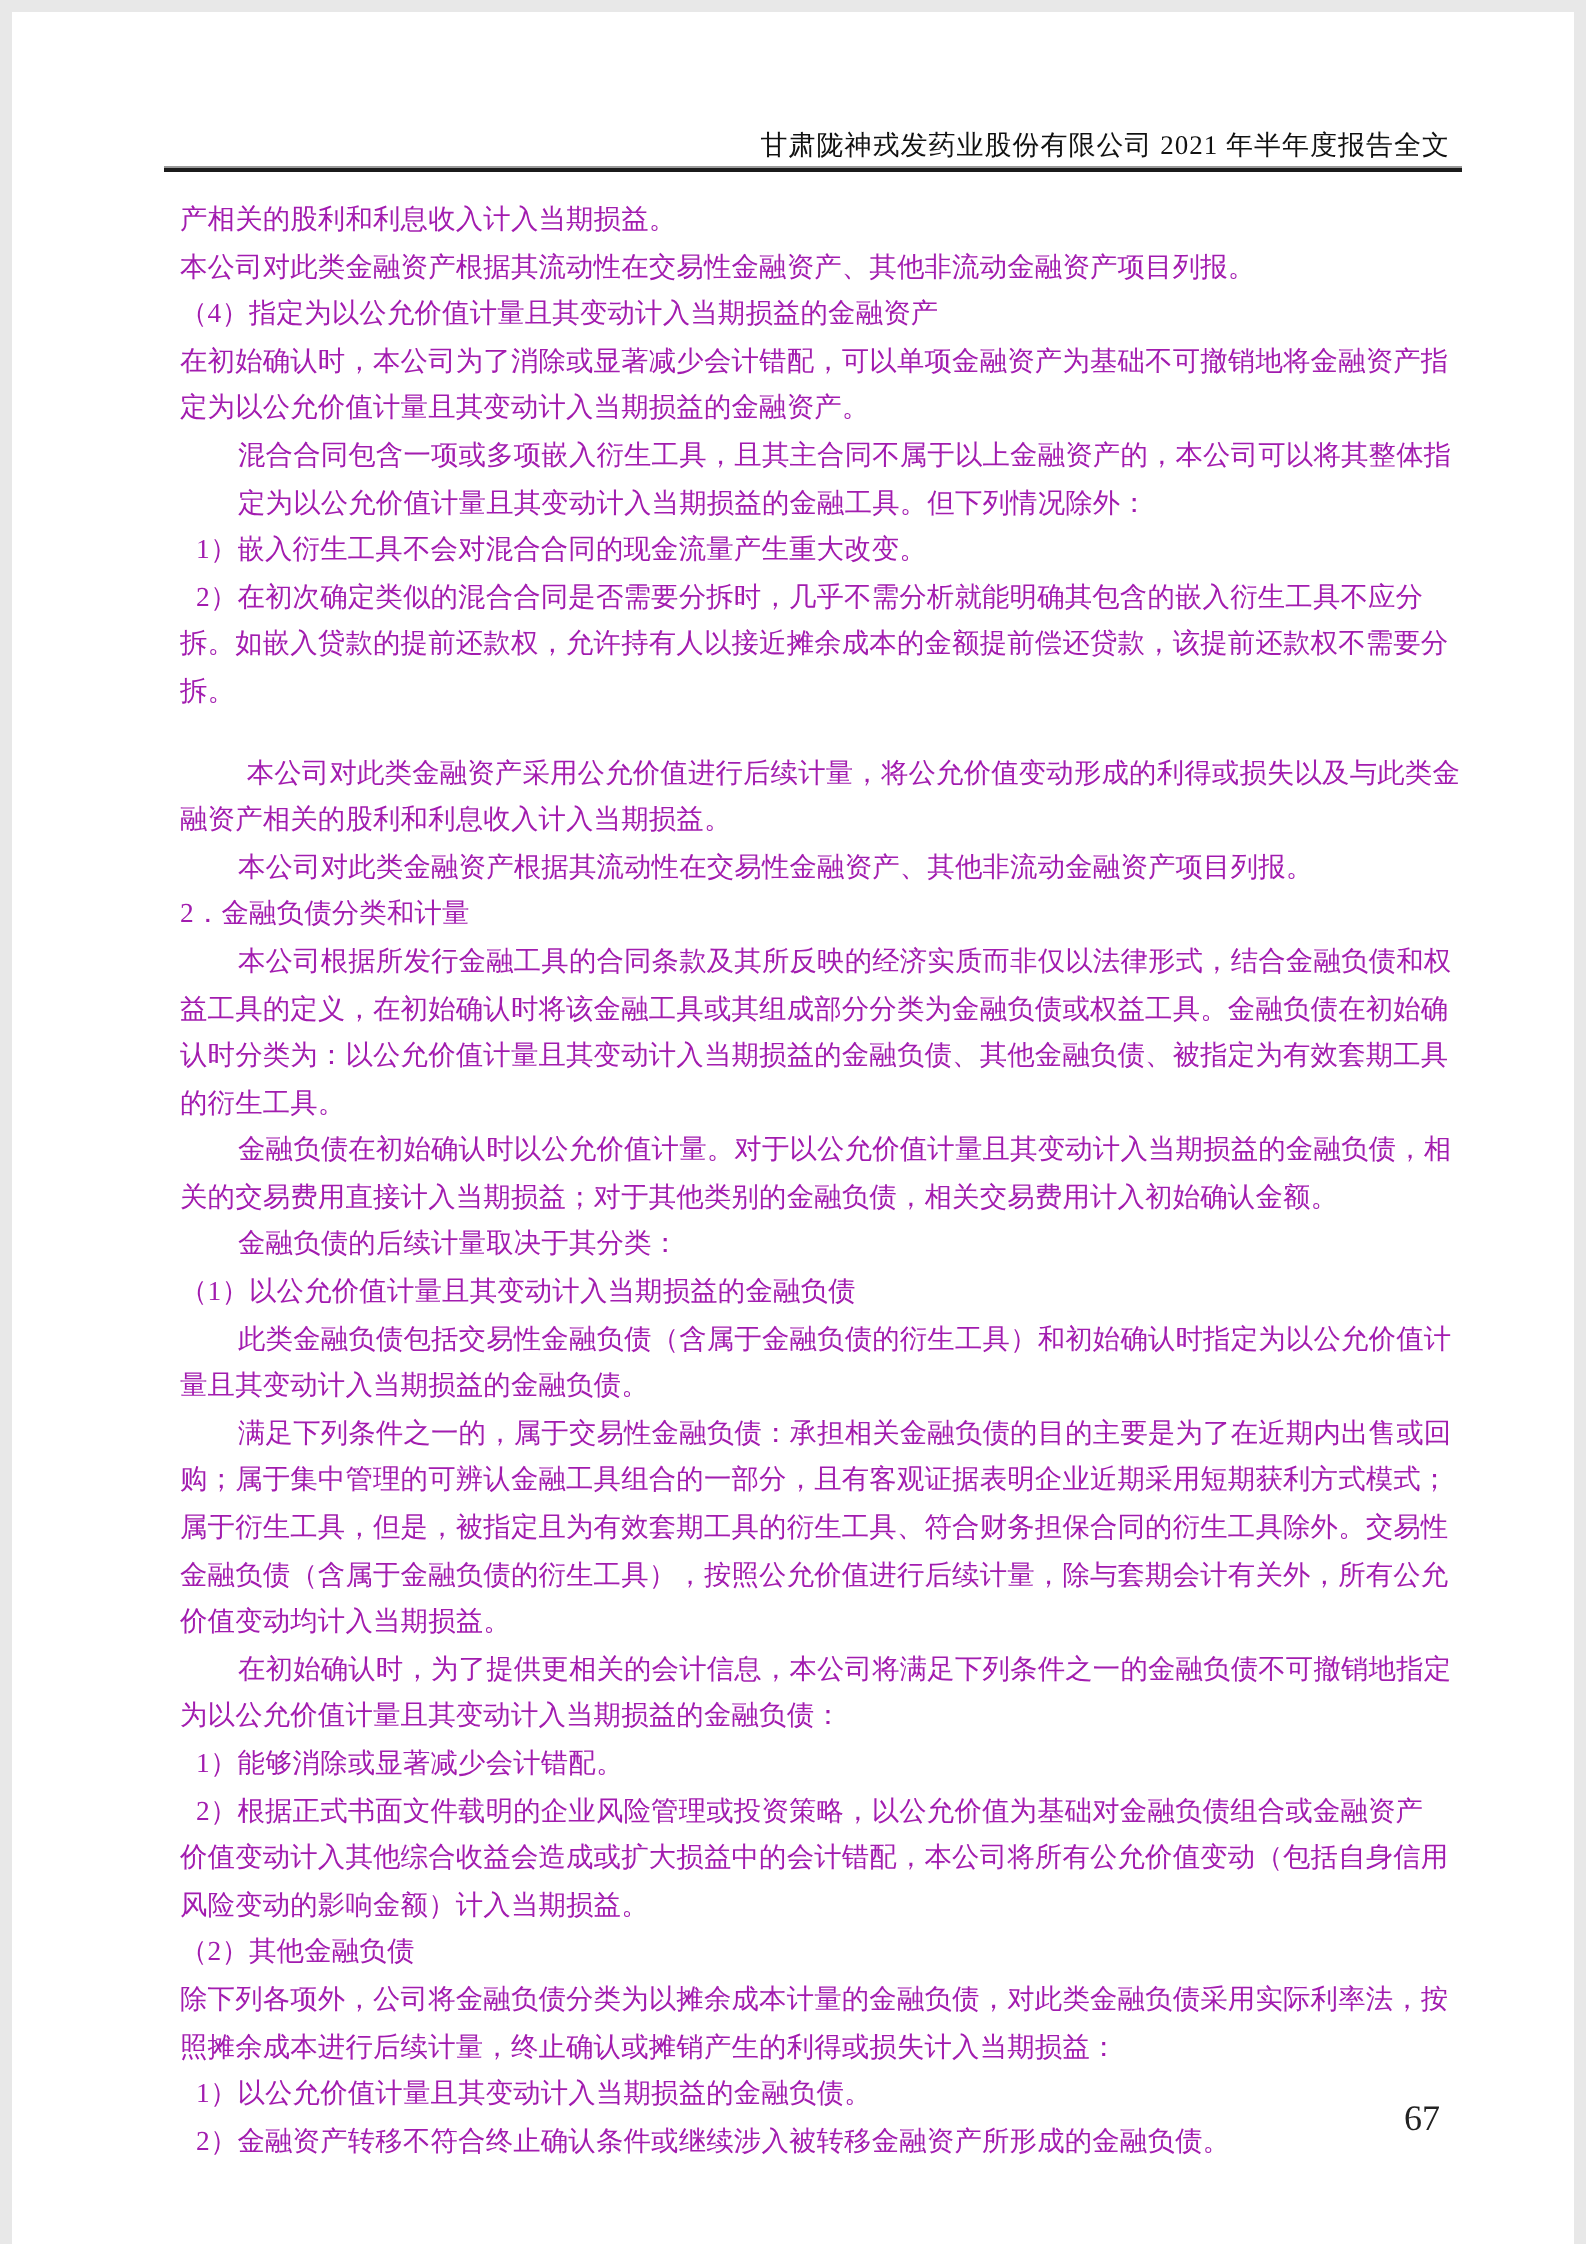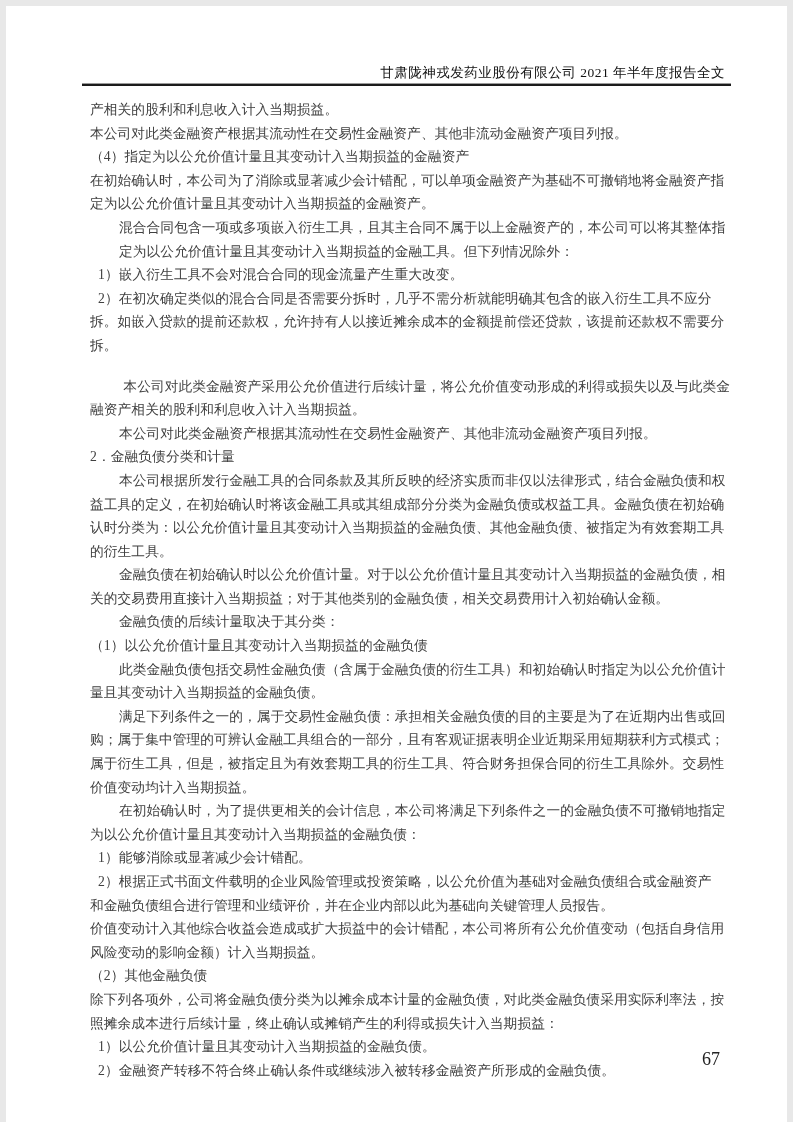--- a/index.html
+++ b/index.html
@@ -32,21 +32,21 @@
     border-top: 1px solid #9a9a9a;
     border-bottom: 2px solid #1b1b1b;
   }
   .content {
     position: absolute;
     top: 88px;
     left: 78px;
     width: 646px;
     font-size: 13.7px;
     line-height: 20.6px;
-    color: #404040;
+    color: #a21caf;
   }
   .line { white-space: nowrap; letter-spacing: 0.1px; }
   .indent-0 { padding-left: 0; }
   .indent-1 { padding-left: 8px; }
   .indent-2 { padding-left: 29px; }
   .gap { margin-top: 20px; text-align: right; }
   .page-number {
     position: absolute;
     top: 1040px;
     right: 76px;
@@ -82,26 +82,26 @@
       <div class="line indent-0">的衍生工具。</div>
       <div class="line indent-2">金融负债在初始确认时以公允价值计量。对于以公允价值计量且其变动计入当期损益的金融负债，相</div>
       <div class="line indent-0">关的交易费用直接计入当期损益；对于其他类别的金融负债，相关交易费用计入初始确认金额。</div>
       <div class="line indent-2">金融负债的后续计量取决于其分类：</div>
       <div class="line indent-0">（1）以公允价值计量且其变动计入当期损益的金融负债</div>
       <div class="line indent-2">此类金融负债包括交易性金融负债（含属于金融负债的衍生工具）和初始确认时指定为以公允价值计</div>
       <div class="line indent-0">量且其变动计入当期损益的金融负债。</div>
       <div class="line indent-2">满足下列条件之一的，属于交易性金融负债：承担相关金融负债的目的主要是为了在近期内出售或回</div>
       <div class="line indent-0">购；属于集中管理的可辨认金融工具组合的一部分，且有客观证据表明企业近期采用短期获利方式模式；</div>
       <div class="line indent-0">属于衍生工具，但是，被指定且为有效套期工具的衍生工具、符合财务担保合同的衍生工具除外。交易性</div>
+      <div class="line indent-0">金融负债（含属于金融负债的衍生工具），按照公允价值进行后续计量，除与套期会计有关外，所有公允</div>
       <div class="line indent-0">价值变动均计入当期损益。</div>
       <div class="line indent-2">在初始确认时，为了提供更相关的会计信息，本公司将满足下列条件之一的金融负债不可撤销地指定</div>
       <div class="line indent-0">为以公允价值计量且其变动计入当期损益的金融负债：</div>
       <div class="line indent-1">1）能够消除或显著减少会计错配。</div>
       <div class="line indent-1">2）根据正式书面文件载明的企业风险管理或投资策略，以公允价值为基础对金融负债组合或金融资产</div>
-      <div class="line indent-0">和金融负债组合进行管理和业绩评价，并在企业内部以此为基础向关键管理人员报告。</div>
       <div class="line indent-0">价值变动计入其他综合收益会造成或扩大损益中的会计错配，本公司将所有公允价值变动（包括自身信用</div>
       <div class="line indent-0">风险变动的影响金额）计入当期损益。</div>
       <div class="line indent-0">（2）其他金融负债</div>
       <div class="line indent-0">除下列各项外，公司将金融负债分类为以摊余成本计量的金融负债，对此类金融负债采用实际利率法，按</div>
       <div class="line indent-0">照摊余成本进行后续计量，终止确认或摊销产生的利得或损失计入当期损益：</div>
       <div class="line indent-1">1）以公允价值计量且其变动计入当期损益的金融负债。</div>
       <div class="line indent-1">2）金融资产转移不符合终止确认条件或继续涉入被转移金融资产所形成的金融负债。</div>
     </div>
   <div class="page-number">67</div>
 </div>

